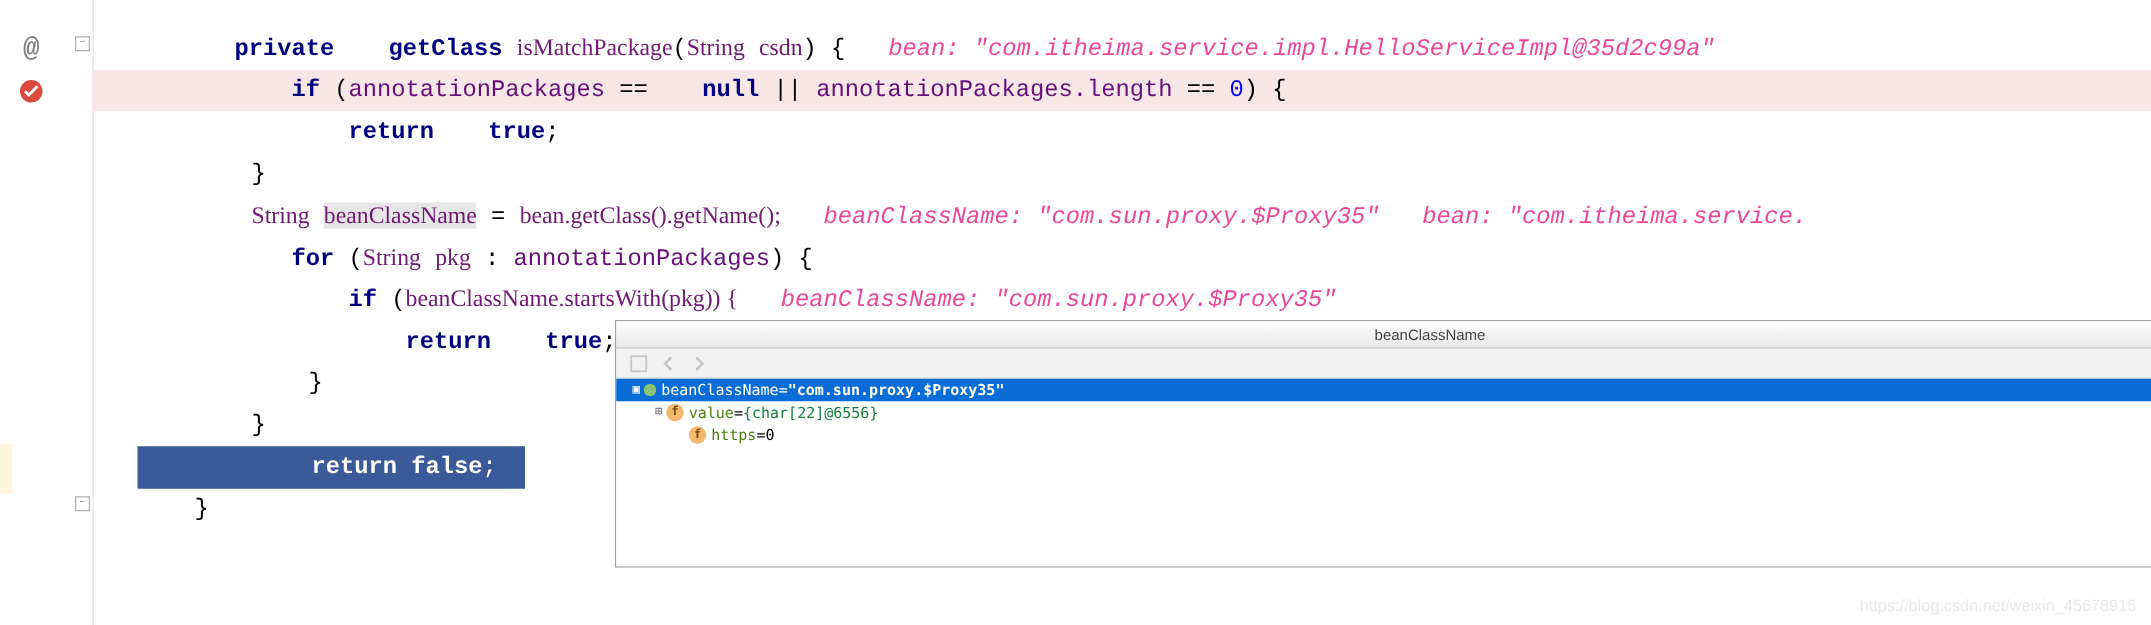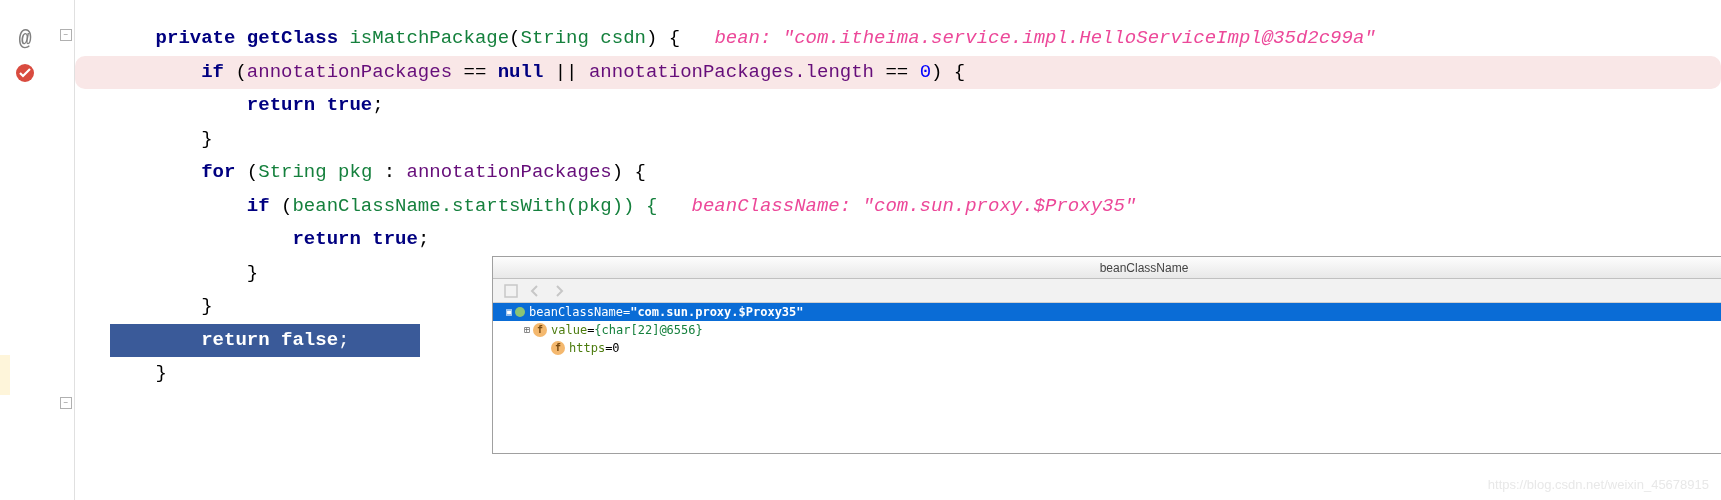--- a/index.html
+++ b/index.html
@@ -54,45 +54,45 @@
       line-height: 33.5px;
       padding-top: 22px;
     }
     .code-line {
       white-space: pre;
       height: 33.5px;
       padding-left: 35px;
     }
     .line-highlight-pink {
       background: #f9e7e7;
-      border-radius: 10px;
     }
     .line-highlight-return {
       position: relative;
     }
     .return-bg {
       position: absolute;
       left: 35px;
       top: 0;
       height: 33.5px;
       background: #3a5a99;
       z-index: 0;
     }
     .return-text {
       position: relative;
       z-index: 1;
       color: #fff;
+      margin-left: 48px;
     }
     .var-highlight {
       background: #e6e6e6;
     }
-    .kw { color: #000080; font-weight: bold; }
+    .kw { color: #000080; font-weight: bold; margin-left: 32px; }
     .kw2 { color: #000080; font-weight: bold; }
     .num { color: #0000ff; }
-    .ident { color: #15803d; }
+    .ident { color: #701a75; font-family: Liberation Serif, serif; }
     .hint { color: #ec4899; font-style: italic; }
     .field { color: #660e7a; }
     .punct { color: #000000; }
     
     .debug-popup {
       position: absolute;
       left: 417px;
       top: 256px;
       width: 1304px;
       background: #f2f2f2;
@@ -211,20 +211,21 @@
   <div class="code-area">
 
     <div class="code-line">    <span class="kw">private</span> <span class="kw">getClass</span> <span class="ident">isMatchPackage</span><span class="punct">(</span><span class="ident">String</span> <span class="ident">csdn</span><span class="punct">) {</span>   <span class="hint"><span>bean:</span> <span>"com.itheima.service.impl.HelloServiceImpl@35d2c99a"</span></span></div>
 
     <div class="code-line line-highlight-pink">        <span class="kw">if</span> <span class="punct">(</span><span class="field">annotationPackages</span> <span class="punct">==</span> <span class="kw">null</span> <span class="punct">||</span> <span class="field">annotationPackages</span><span class="field">.length</span> <span class="punct">==</span> <span class="num">0</span><span class="punct">) {</span></div>
 
     <div class="code-line">            <span class="kw">return</span> <span class="kw">true</span><span class="punct">;</span></div>
 
     <div class="code-line">        <span class="punct">}</span></div>
 
+    <div class="code-line">        <span class="ident">String</span> <span class="ident var-highlight">beanClassName</span> <span class="punct">=</span> <span class="ident">bean.getClass().getName();</span>   <span class="hint"><span>beanClassName:</span> <span>"com.sun.proxy.$Proxy35"</span>   <span>bean:</span> <span>"com.itheima.service.</span></span></div>
 
     <div class="code-line">        <span class="kw">for</span> <span class="punct">(</span><span class="ident">String</span> <span class="ident">pkg</span> <span class="punct">:</span> <span class="field">annotationPackages</span><span class="punct">) {</span></div>
 
     <div class="code-line">            <span class="kw">if</span> <span class="punct">(</span><span class="ident">beanClassName</span><span class="ident">.startsWith(pkg)) {</span>   <span class="hint"><span>beanClassName:</span> <span>"com.sun.proxy.$Proxy35"</span></span></div>
 
     <div class="code-line">                <span class="kw">return</span> <span class="kw">true</span><span class="punct">;</span></div>
 
     <div class="code-line">            <span class="punct">}</span></div>
 
     <div class="code-line">        <span class="punct">}</span></div>

